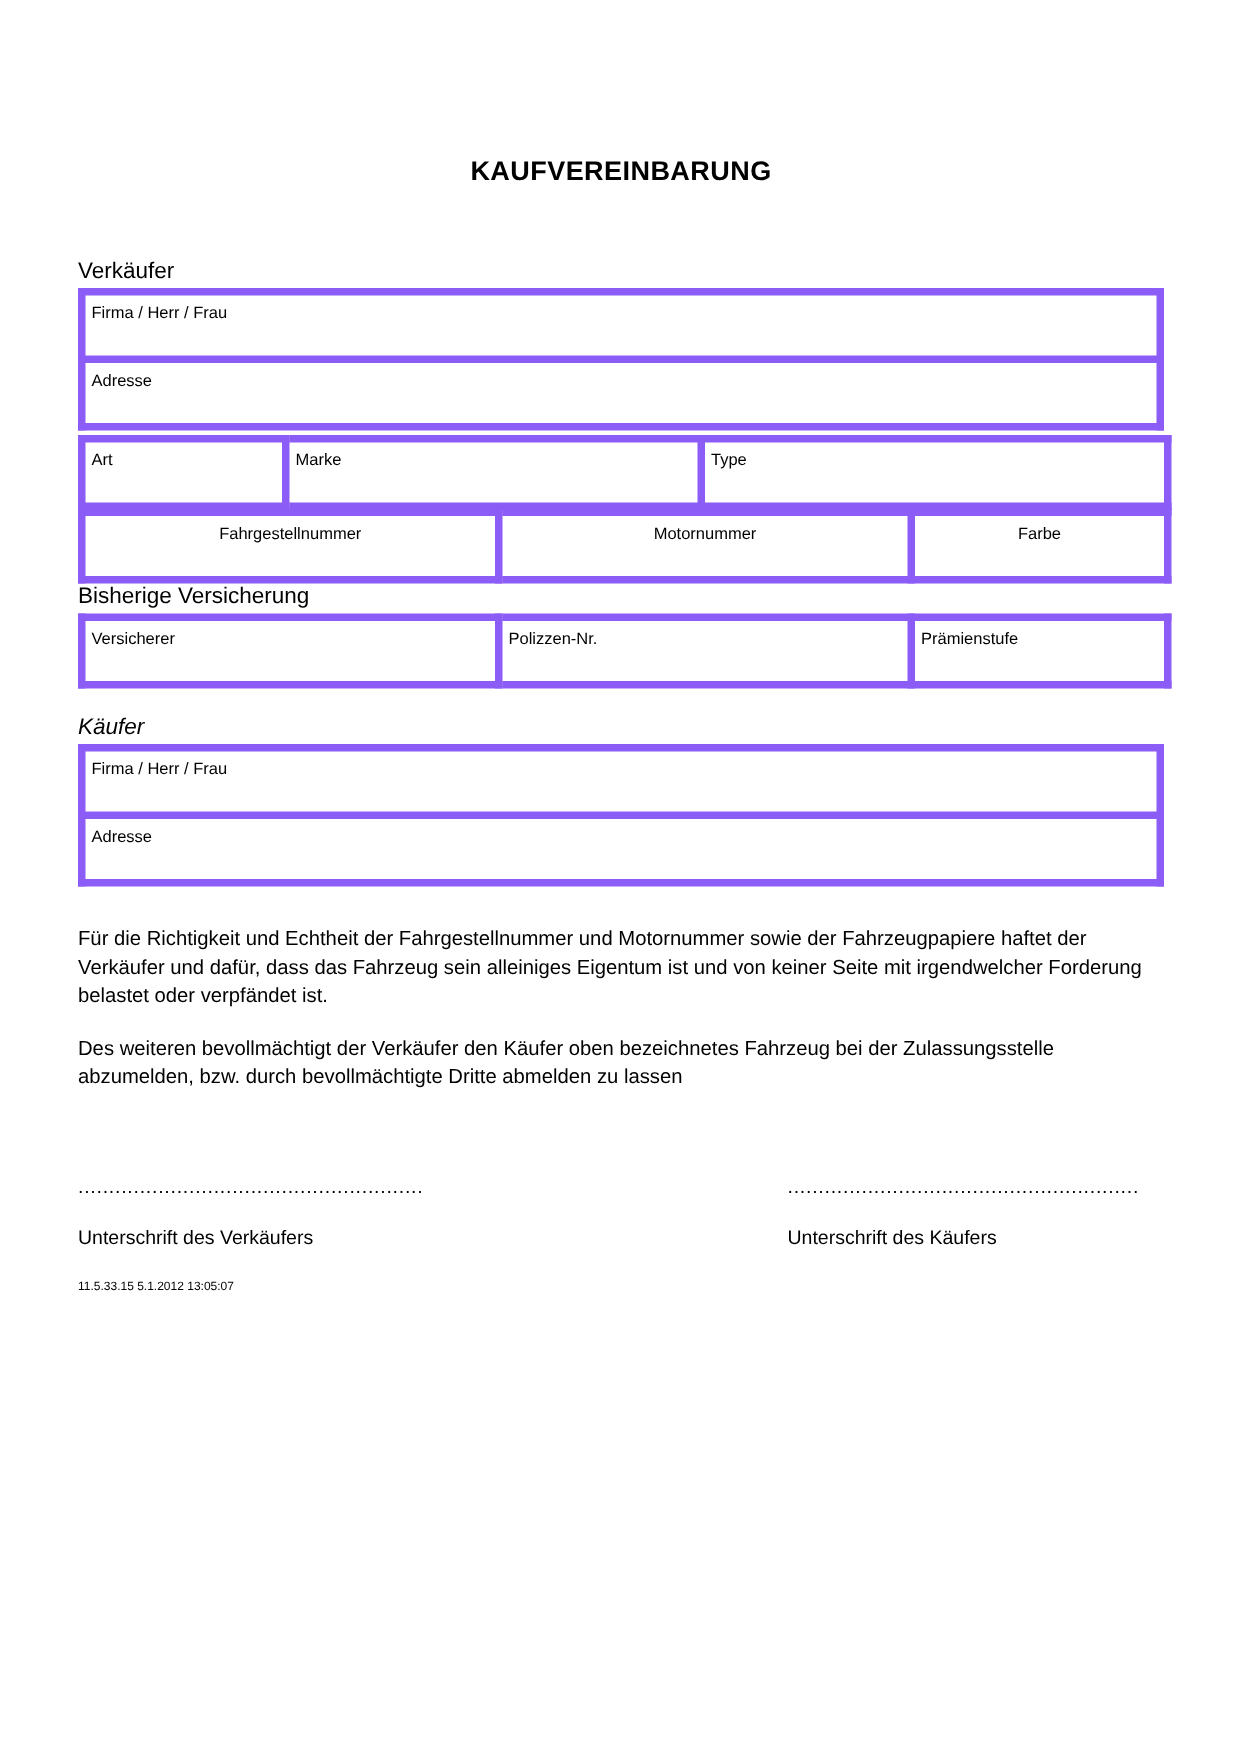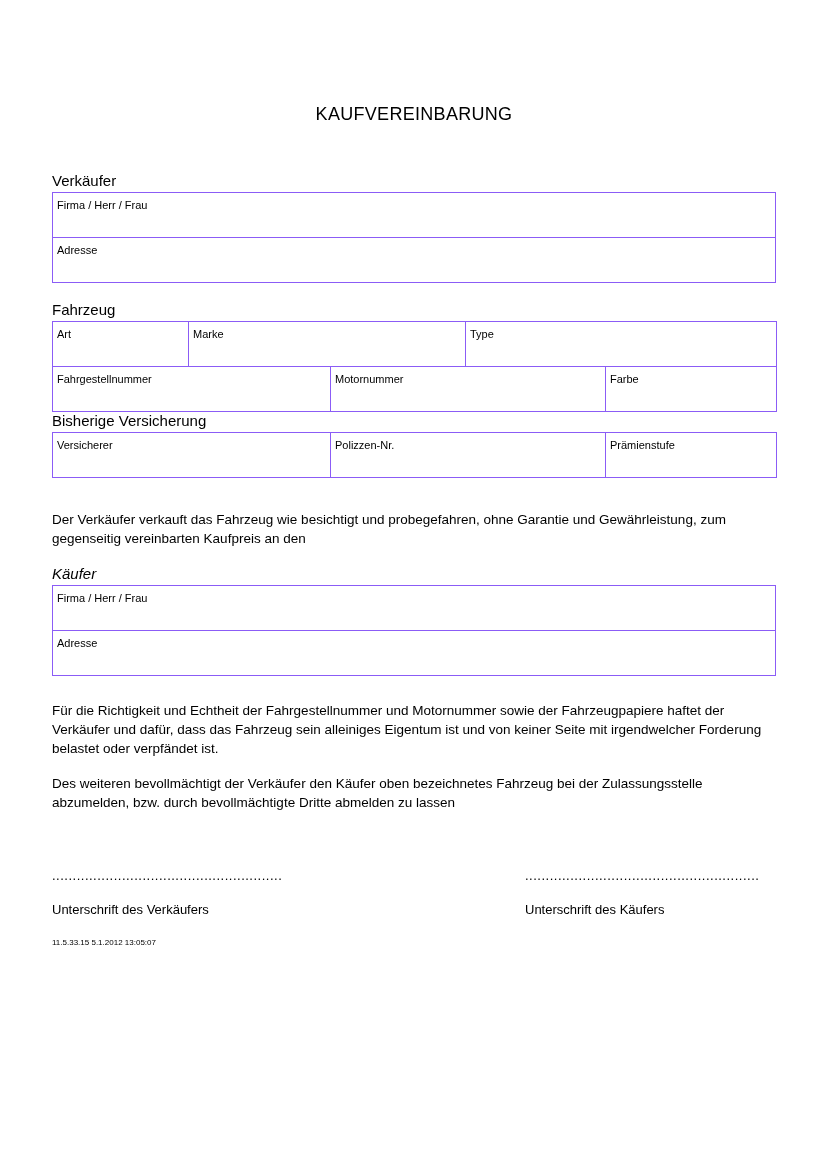--- a/index.html
+++ b/index.html
@@ -11,39 +11,39 @@
     padding: 0 52px;
     position: relative;
     overflow: hidden;
     font-family: "Liberation Sans", "DejaVu Sans", sans-serif;
     color: #000;
   }
   .title {
     padding-top: 104px;
     text-align: center;
     font-size: 18px;
-    font-weight: normal;
+    font-weight: bold;
     letter-spacing: 0.3px;
   }
   .heading {
     font-size: 15px;
     font-weight: 400;
   }
   .heading.mt-seller   { margin-top: 47px; }
   .heading.mt-vehicle  { margin-top: 18px; }
   .heading.mt-insurance{ }
   .heading.mt-buyer    { margin-top: 17px; font-style: italic; }
   table.form {
     border-collapse: collapse;
     table-layout: fixed;
     margin-top: 3px;
   }
-  table.form.joined { margin-top: -1px; }
+  table.form.joined { margin-top: -1px; text-align: center; }
   table.form td {
-    border: 1px solid #8b5cf6;
+    border: 5px solid #8b5cf6;
     height: 45px;
     vertical-align: top;
     padding: 2px 4px;
     margin-left: 34px;
   }
   .lbl { font-size: 11px; color: #000; display: inline-block; }
   .para {
     font-size: 13.5px;
     line-height: 19px;
   }
@@ -91,21 +91,20 @@
         </td>
       </tr>
       <tr>
         <td>
           <span class="lbl">Adresse</span>
         </td>
       </tr>
     </tbody>
   </table>
 
-  <div class="heading mt-vehicle">Fahrzeug</div>
   <table class="form" style="width:724px">
     <colgroup>
         <col style="width:136px">
         <col style="width:277px">
         <col style="width:311px">
       </colgroup>
     <tbody>
       <tr>
         <td>
           <span class="lbl">Art</span>
@@ -155,21 +154,20 @@
         <td>
           <span class="lbl">Polizzen-Nr.</span>
         </td>
         <td>
           <span class="lbl">Prämienstufe</span>
         </td>
       </tr>
     </tbody>
   </table>
 
-  <p class="para p-sale">Der Verkäufer verkauft das Fahrzeug wie besichtigt und probegefahren, ohne Garantie und Gewährleistung, zum gegenseitig vereinbarten Kaufpreis an den</p>
 
   <div class="heading mt-buyer">Käufer</div>
   <table class="form" style="width:724px">
     <tbody>
       <tr>
         <td>
           <span class="lbl">Firma / Herr / Frau</span>
         </td>
       </tr>
       <tr>

